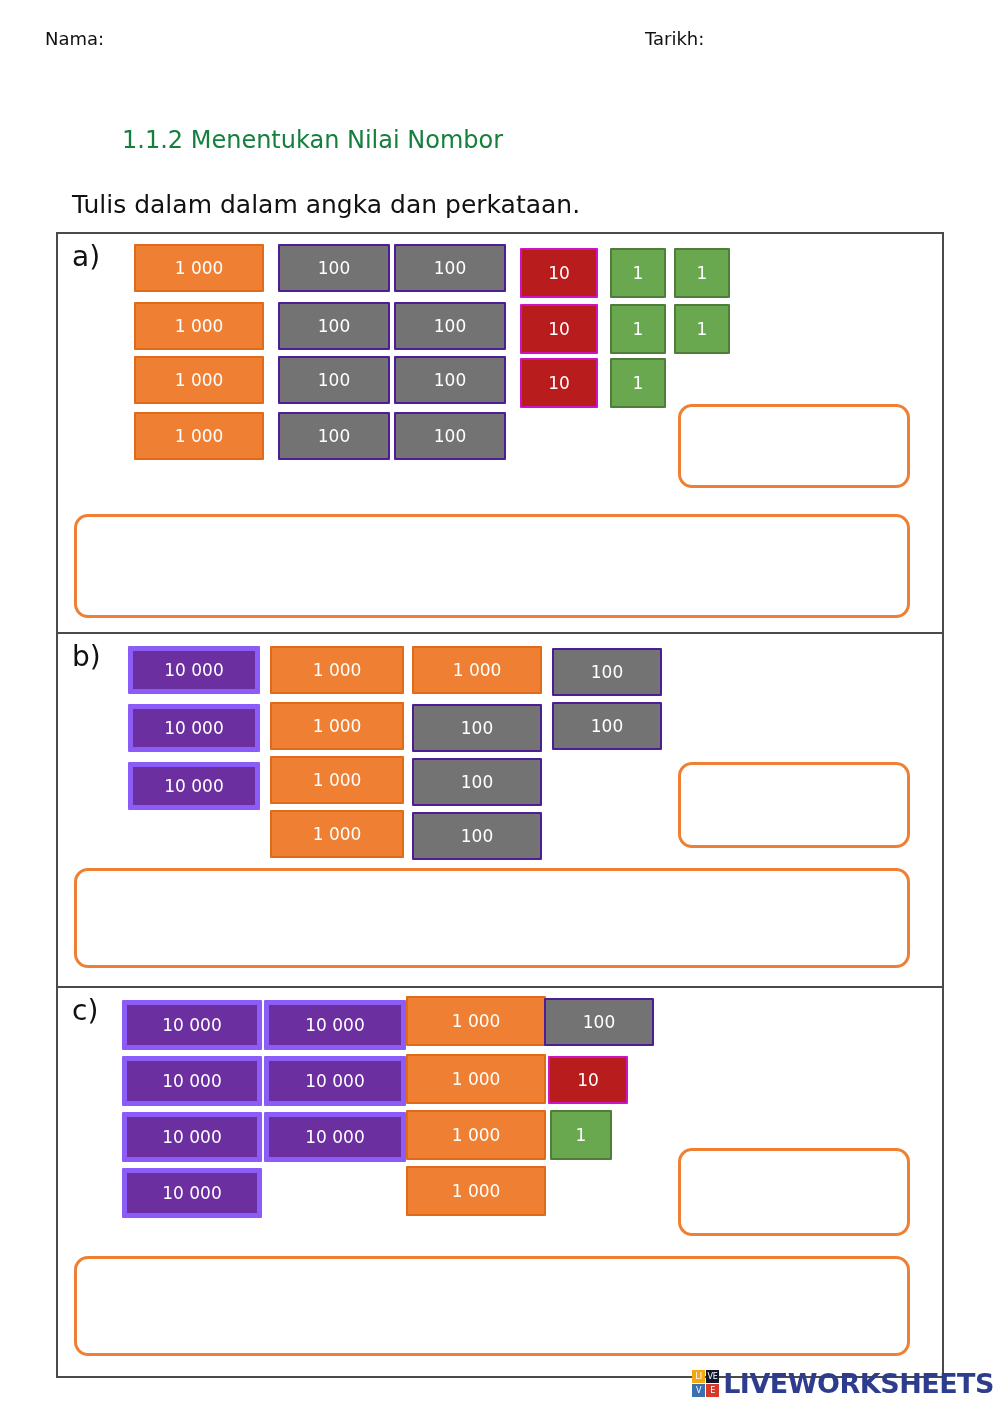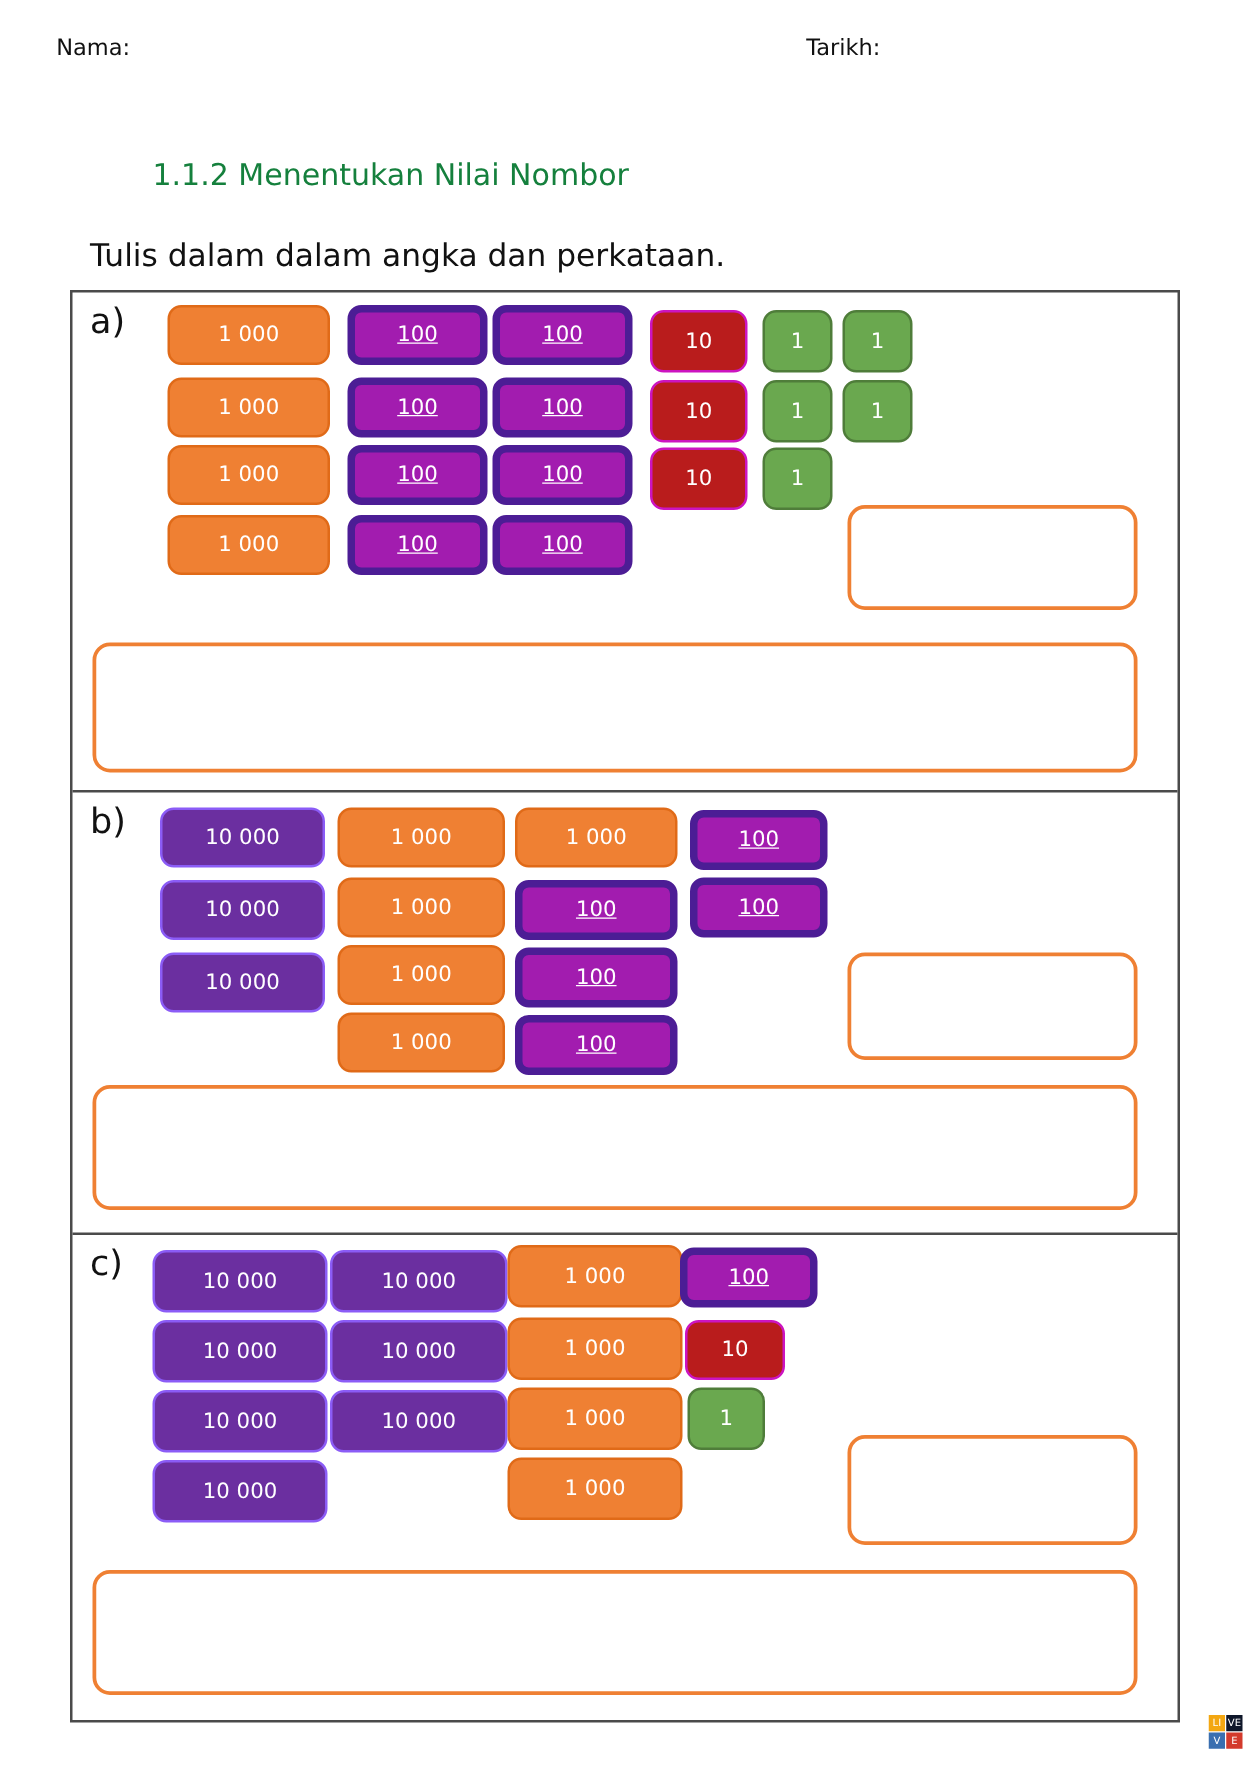--- a/index.html
+++ b/index.html
@@ -68,31 +68,31 @@
     left: 14px;
     top: 6px;
     font-size: 28px;
     color: #111;
   }
 
   
   .blk {
     position: absolute;
     box-sizing: border-box;
-    border-radius: 11px;
+    border-radius: 1px;
     color: #ffffff;
     display: flex;
     align-items: center;
     justify-content: center;
     font-size: 17px;
     font-family: "DejaVu Sans", sans-serif;
   }
   .b-orange { background: #ef8033; border: 2px solid #e06a18; }
-  .b-blue   { background: #a21caf; border: 6px solid #4c1d95; text-decoration: underline; }
-  .b-purple { background: #6b2fa0; border: 2px solid #8b5cf6; }
+  .b-blue   { background: #737373; border: 2px solid #4c1d95; }
+  .b-purple { background: #6b2fa0; border: 5px solid #8b5cf6; }
   .b-magenta{ background: #b91c1c; border: 2px solid #cc14c0; }
   .b-green  { background: #6aa84f; border: 2px solid #4f7d3a; }
 
   
   .ansbox {
     position: absolute;
     box-sizing: border-box;
     border: 3px solid #ef8033;
     border-radius: 14px;
     background: #ffffff;
@@ -210,13 +210,14 @@
     </div>
   </div>
 
 <div class="footer">
   <div class="lw-mark">
     <span class="lw-l">LI</span>
     <span class="lw-i">VE</span>
     <span class="lw-v">V</span>
     <span class="lw-e">E</span>
   </div>
+  <div class="lw-text">LIVEWORKSHEETS</div>
 </div>
 
 </body></html>

